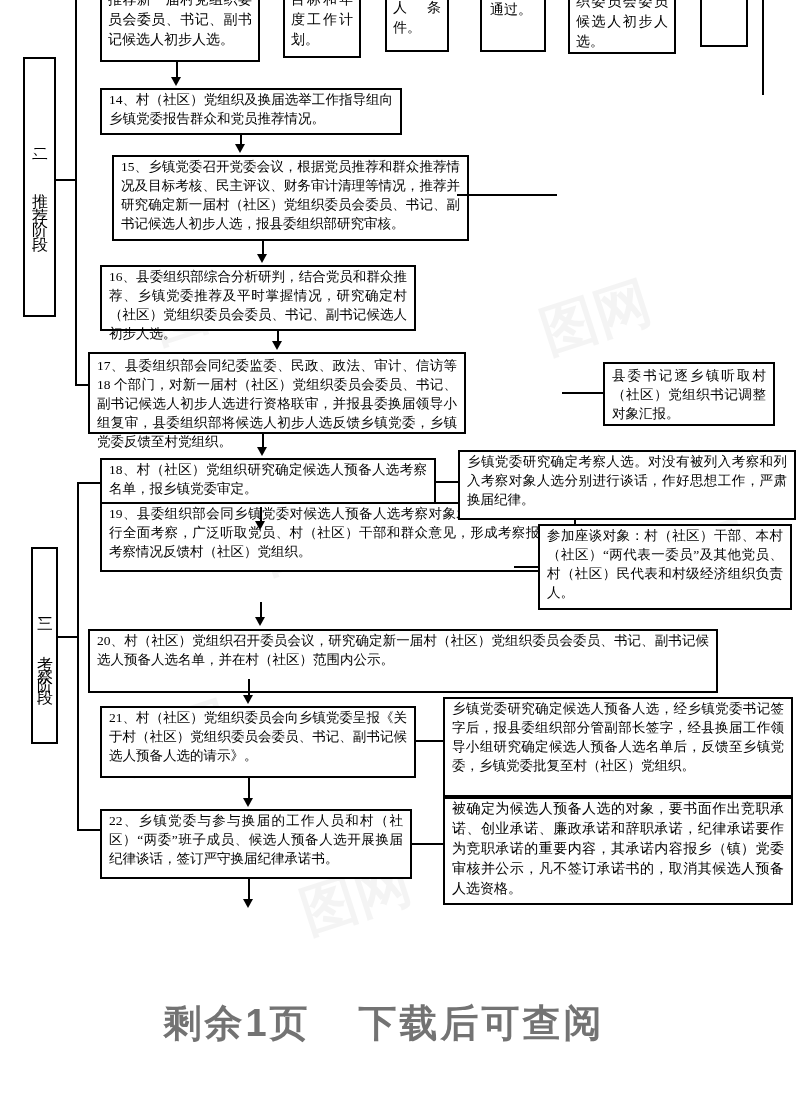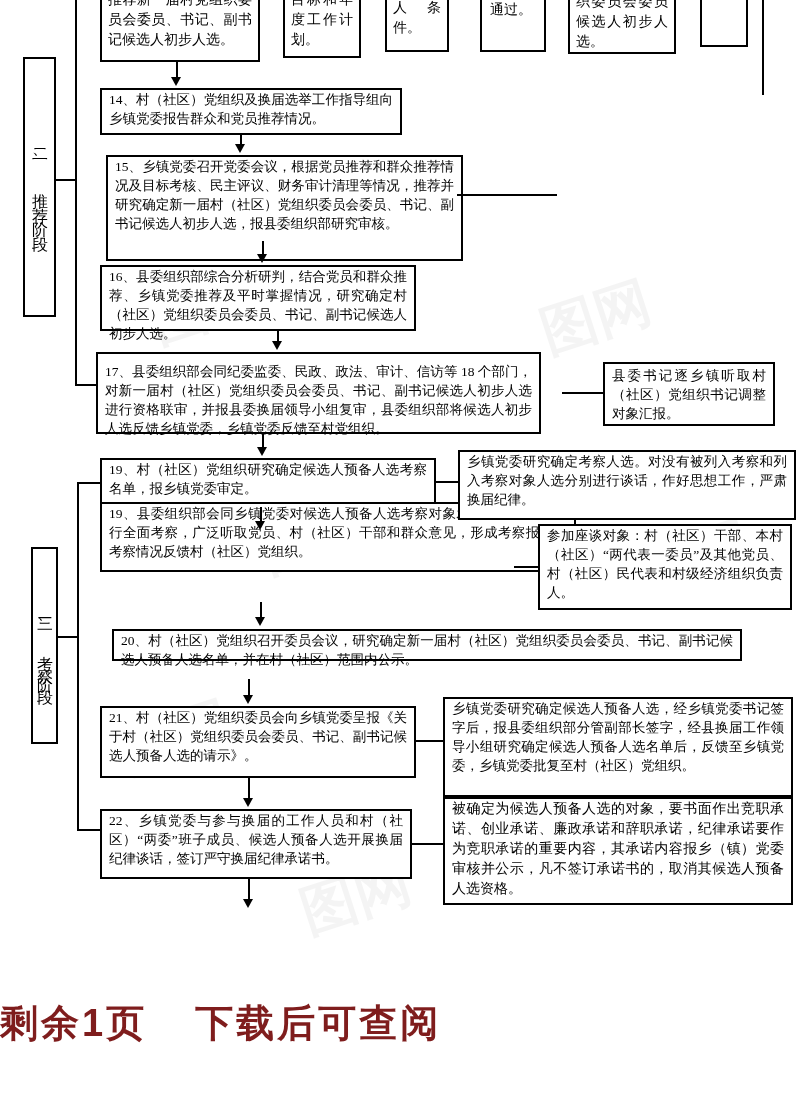--- a/index.html
+++ b/index.html
@@ -18,22 +18,22 @@
   .plabel{
     position:absolute;border:2px solid #000;box-sizing:border-box;background:#fff;
     display:flex;align-items:center;justify-content:center;
     writing-mode:vertical-rl;text-orientation:upright;font-size:16px;
   }
   .wm{
     position:absolute;font-size:56px;color:rgba(0,0,0,0.045);
     transform:rotate(-18deg);pointer-events:none;font-weight:bold;
   }
   .footer{
-    position:absolute;left:0;top:998px;width:768px;text-align:left;
-    font-size:38px;font-weight:bold;color:#7f1d1d;letter-spacing:3px;
+    position:absolute;left:0;top:998px;width:768px;text-align:center;
+    font-size:38px;font-weight:bold;color:#737373;letter-spacing:3px;
     font-family:"Liberation Sans","DejaVu Sans",sans-serif;
   }
   .footer .gap{margin-right:48px;}
 </style>
 </head>
 <body>
 
 <div id="canvas">
 
   <span class="wm" style="left:150px;top:270px">图网</span>
@@ -75,36 +75,36 @@
   <div class="plabel" style="left:23px;top:57px;width:33px;height:260px;letter-spacing:14px">
     <span>二、推荐阶段</span>
   </div>
   <div class="plabel" style="left:31px;top:547px;width:27px;height:197px;letter-spacing:11px">
     <span>三、考察阶段</span>
   </div>
 
   <div class="box" style="left:100px;top:88px;width:302px;height:47px">
     <span>14、村（社区）党组织及换届选举工作指导组向乡镇党委报告群众和党员推荐情况。</span>
   </div>
-  <div class="box" style="left:106px;top:155px;width:357px;height:106px">
+  <div class="box" style="left:112px;top:155px;width:357px;height:86px">
     <span>15、乡镇党委召开党委会议，根据党员推荐和群众推荐情况及目标考核、民主评议、财务审计清理等情况，推荐并研究确定新一届村（社区）党组织委员会委员、书记、副书记候选人初步人选，报县委组织部研究审核。</span>
   </div>
   <div class="box" style="left:100px;top:265px;width:316px;height:66px">
     <span>16、县委组织部综合分析研判，结合党员和群众推荐、乡镇党委推荐及平时掌握情况，研究确定村（社区）党组织委员会委员、书记、副书记候选人初步人选。</span>
   </div>
-  <div class="box" style="left:96px;top:352px;width:445px;height:82px;padding:8px 7px">
+  <div class="box" style="left:88px;top:352px;width:378px;height:82px;padding:2px 7px">
     <span>17、县委组织部会同纪委监委、民政、政法、审计、信访等 18 个部门，对新一届村（社区）党组织委员会委员、书记、副书记候选人初步人选进行资格联审，并报县委换届领导小组复审，县委组织部将候选人初步人选反馈乡镇党委，乡镇党委反馈至村党组织。</span>
   </div>
   <div class="box" style="left:100px;top:458px;width:336px;height:49px">
-    <span>19、村（社区）党组织研究确定候选人预备人选考察名单，报乡镇党委审定。</span>
+    <span>18、村（社区）党组织研究确定候选人预备人选考察名单，报乡镇党委审定。</span>
   </div>
   <div class="box" style="left:100px;top:502px;width:476px;height:70px">
     <span>19、县委组织部会同乡镇党委对候选人预备人选考察对象发布考察预告，进行全面考察，广泛听取党员、村（社区）干部和群众意见，形成考察报告，考察情况反馈村（社区）党组织。</span>
   </div>
-  <div class="box" style="left:112px;top:629px;width:630px;height:32px">
+  <div class="box" style="left:88px;top:629px;width:630px;height:64px">
     <span>20、村（社区）党组织召开委员会议，研究确定新一届村（社区）党组织委员会委员、书记、副书记候选人预备人选名单，并在村（社区）范围内公示。</span>
   </div>
   <div class="box" style="left:100px;top:706px;width:316px;height:72px">
     <span>21、村（社区）党组织委员会向乡镇党委呈报《关于村（社区）党组织委员会委员、书记、副书记候选人预备人选的请示》。</span>
   </div>
   <div class="box" style="left:100px;top:809px;width:312px;height:70px">
     <span>22、乡镇党委与参与换届的工作人员和村（社区）“两委”班子成员、候选人预备人选开展换届纪律谈话，签订严守换届纪律承诺书。</span>
   </div>
 
   <div class="box" style="left:603px;top:362px;width:172px;height:64px;padding:2px 7px">

